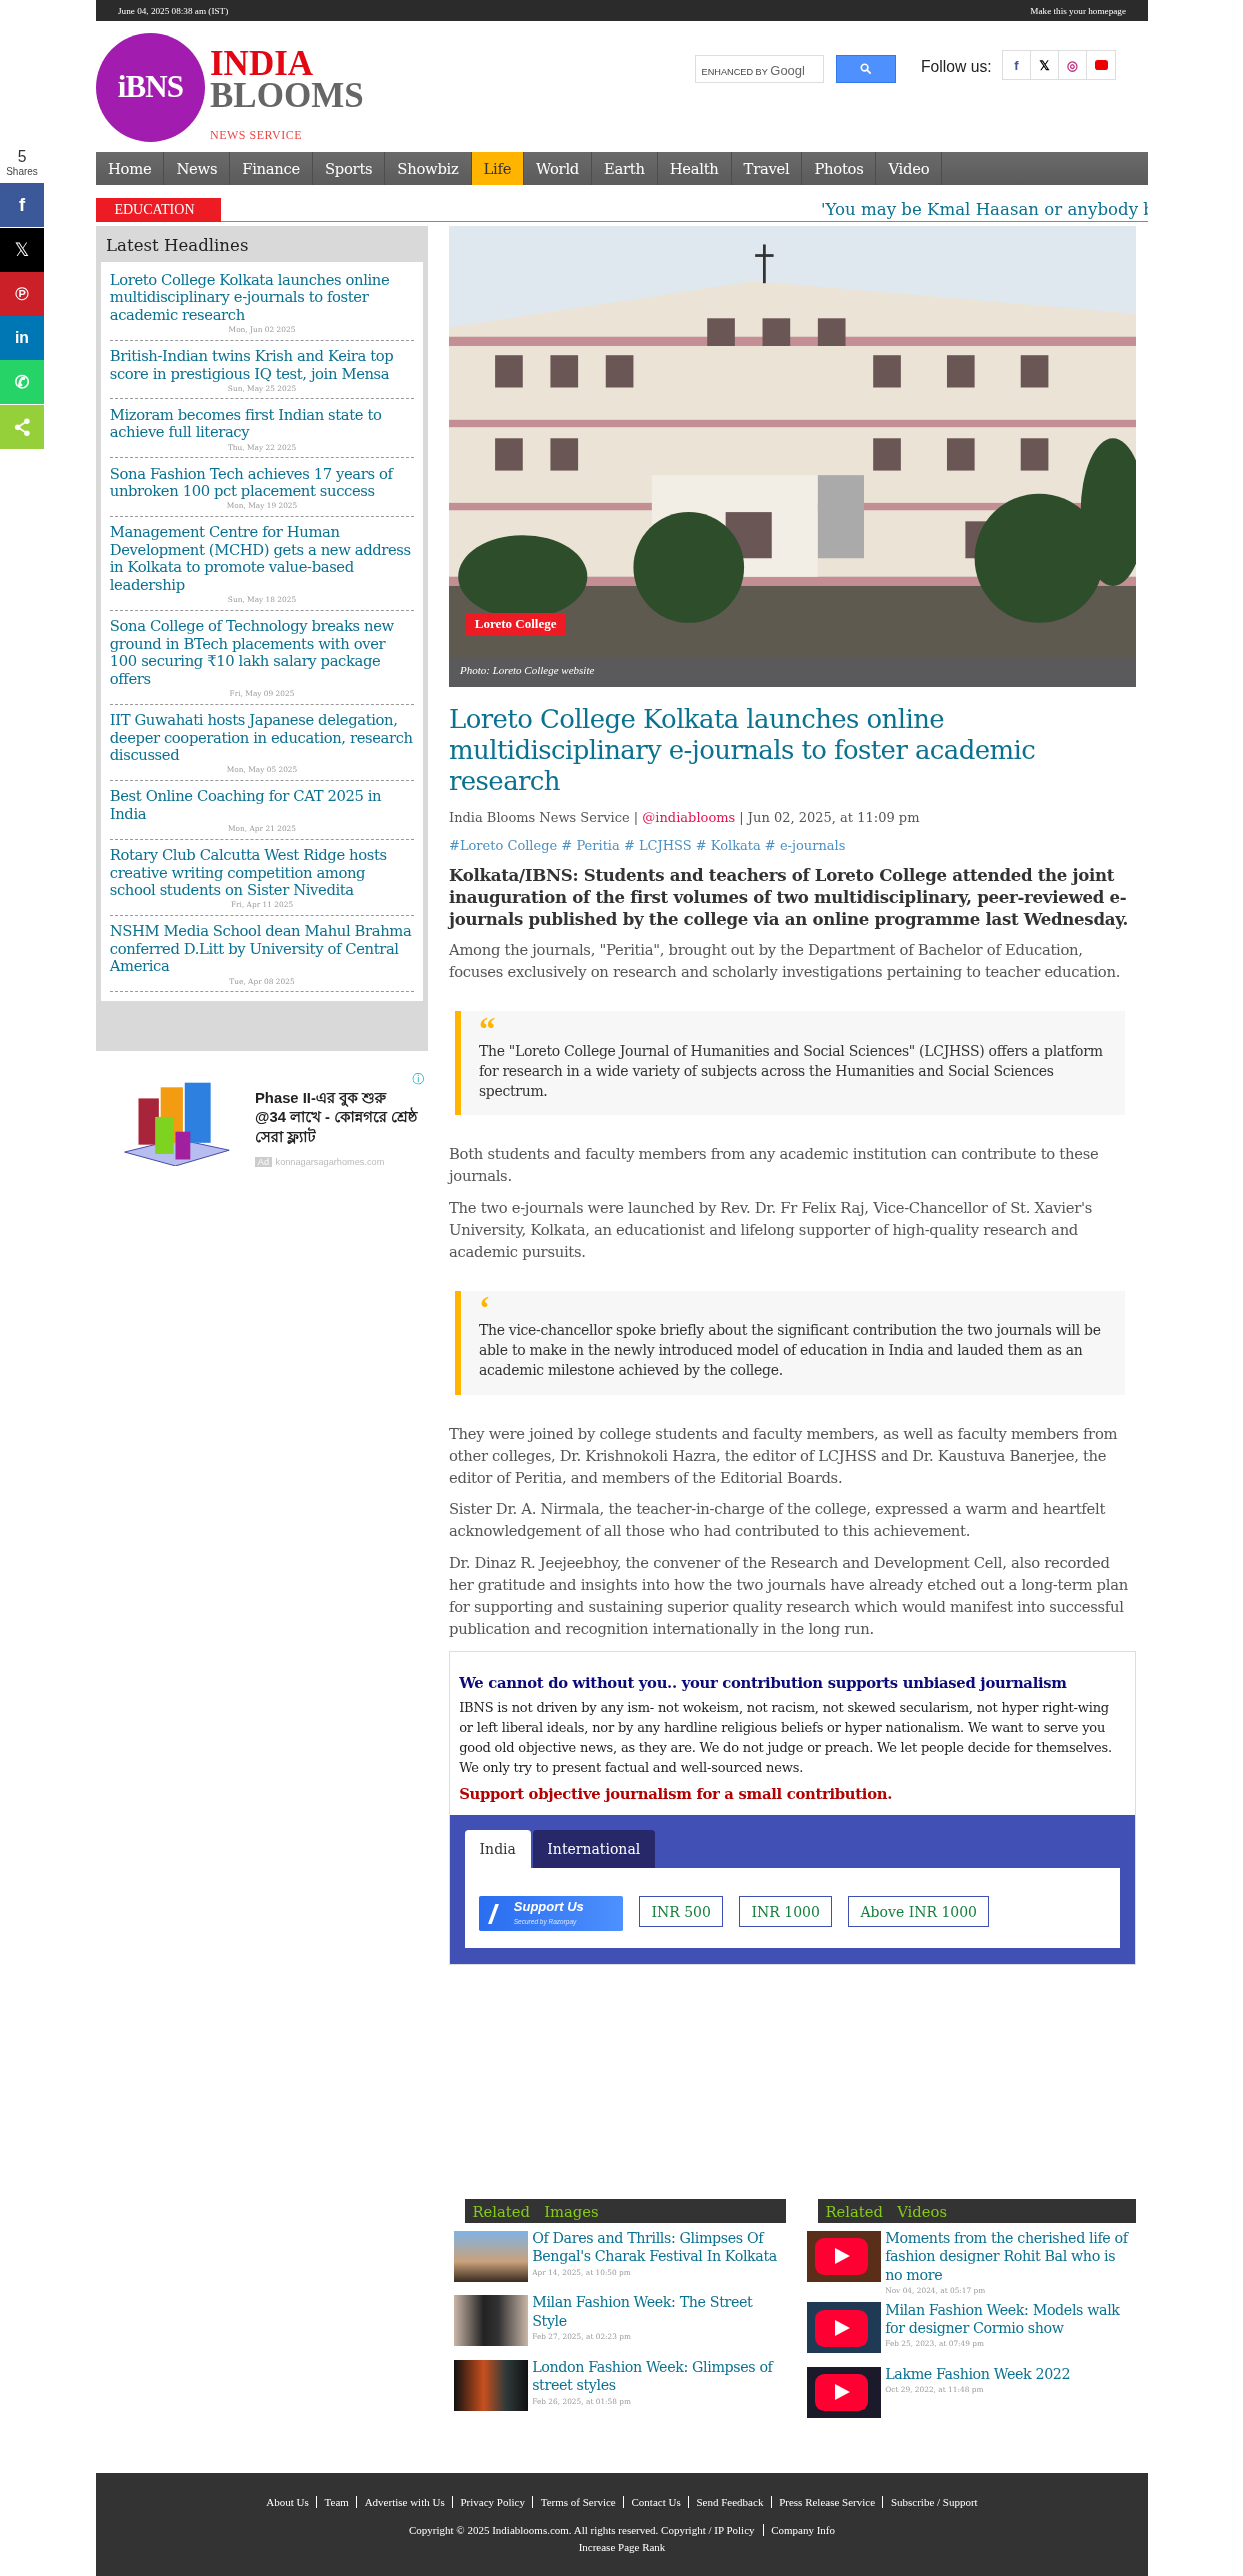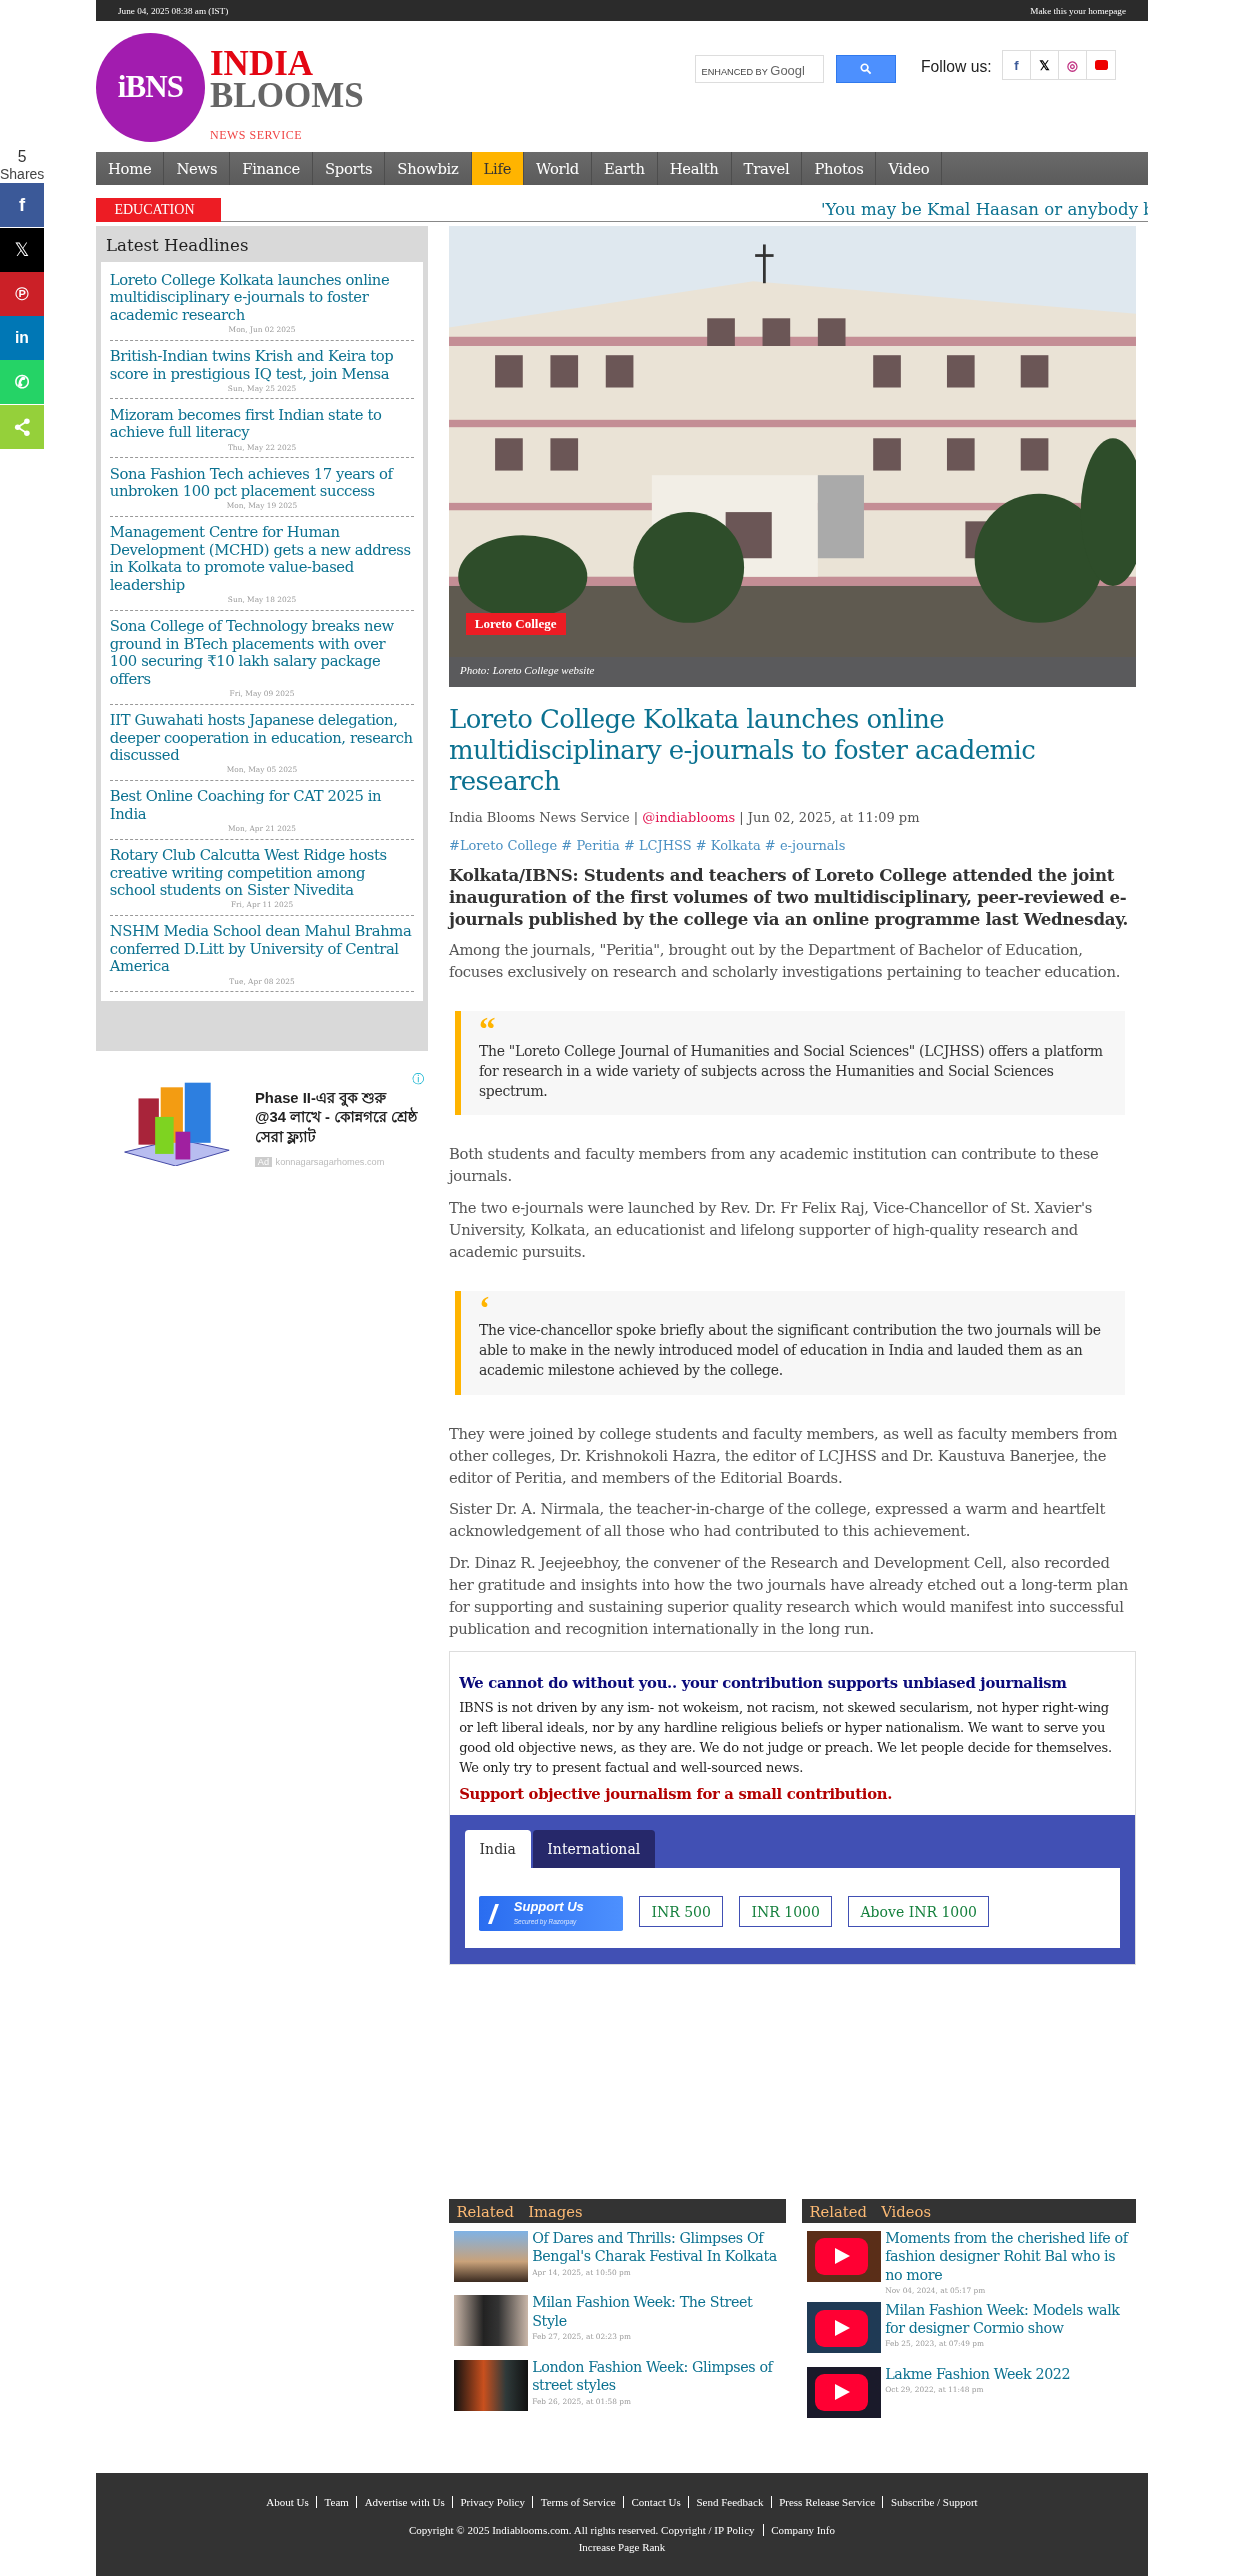--- a/index.html
+++ b/index.html
@@ -25,21 +25,21 @@
   .socials span:last-child { border-right: none; }
 
   
   .nav { top: 152px; height: 33px; background: linear-gradient(#6a6a6a, #5b5b5b); display: flex; }
   .nav a { display: block; padding: 0 12px; line-height: 33px; color: #fff; font-size: 14.8px; border-right: 0.9px solid #4d4d4d; font-family: "DejaVu Serif", serif; letter-spacing: -0.3px; }
   .nav a.active { background: #ffb400; color: #333; }
 
   
   .share-count { position: absolute; left: 0; top: 148px; width: 44px; text-align: center; font-family: "Liberation Sans", sans-serif; }
   .share-count .n { font-size: 15.7px; color: #333; }
-  .share-count .l { font-size: 14px; color: #444; }
+  .share-count .l { font-size: 10px; color: #444; }
   .share-btn { position: absolute; left: 0; width: 44px; height: 44px; display: flex; align-items: center; justify-content: center; color: #fff; font-family: "Liberation Sans", sans-serif; font-weight: bold; font-size: 18.4px; }
 
   
   .catrow { top: 198px; height: 24px; border-bottom: 0.9px solid #888; }
   .cat-badge { position: absolute; left: 0; top: 0; width: 125px; height: 24px; background: #ed1c24; color: #fff; font-size: 14px; line-height: 24px; padding-left: 18.4px; font-family: "Liberation Serif", serif; }
   .ticker { position: absolute; left: 725px; top: 0; width: 327px; overflow: hidden; white-space: nowrap; color: #0b7190; font-size: 16.6px; line-height: 24px; font-family: "DejaVu Serif", serif; }
 
   
   .sidebar { position: absolute; left: 96px; top: 226px; width: 332px; height: 825px; background: #d9d9d9; padding: 4.6px; }
   .sb-title { font-size: 16.6px; color: #222; padding: 5.5px 5.5px 7.4px; font-family: "DejaVu Serif", serif; }
@@ -83,21 +83,21 @@
   .tab.on { background: #fff; color: #333; }
   .tab.off { background: #26286a; color: #fff; margin-left: 1.8px; }
   .paybox { background: #fff; padding: 28px 14px 16.6px; display: flex; gap: 16.6px; align-items: flex-start; }
   .rzp { width: 144px; height: 35px; background: linear-gradient(90deg, #2a6df0, #4d90fe); color: #fff; border-radius: 1.8px; display: flex; align-items: center; padding-left: 9.2px; font-family: "Liberation Sans", sans-serif; }
   .rzp .t { font-style: italic; font-weight: bold; font-size: 13px; margin-left: 14.8px; line-height: 13px; }
   .rzp .s { font-size: 6.5px; opacity: .8; font-weight: normal; }
   .amt { border: 1.8px solid #4150b4; padding: 6.5px 11px; font-size: 14px; color: #15803d; }
 
   
   .rel { position: absolute; top: 2199px; width: 337px; }
-  .rel-h { background: #333; color: #fdba74; font-size: 14.8px; padding: 3.7px 7.4px; }
+  .rel-h { background: #333; color: #84cc16; font-size: 14.8px; padding: 3.7px 7.4px; margin-left: 16px; }
   .rel-item { display: flex; margin-top: 5.5px; min-height: 59px; }
   .rel-thumb { width: 74px; height: 51px; flex-shrink: 0; margin: 1.8px 4.6px 0 4.6px; position: relative; }
   .rel-title { color: #0b7190; font-size: 14.3px; line-height: 17.5px; letter-spacing: -0.4px; }
   .rel-date { color: #999; font-size: 7.4px; margin-top: 1.8px; }
   .yt { position: absolute; left: 8.3px; top: 7.4px; width: 53px; height: 37px; background: #ff0033; border-radius: 9.2px; }
   .yt::after { content: ""; position: absolute; left: 20px; top: 10px; border-left: 15.7px solid #fff; border-top: 8.3px solid transparent; border-bottom: 8.3px solid transparent; }
 
   
   .footer { position: absolute; left: 96px; top: 2473px; width: 1052px; height: 103px; background: #333; color: #fff; font-family: "Liberation Serif", serif; font-size: 11px; text-align: center; }
   .footer .links { margin-top: 23px; }

